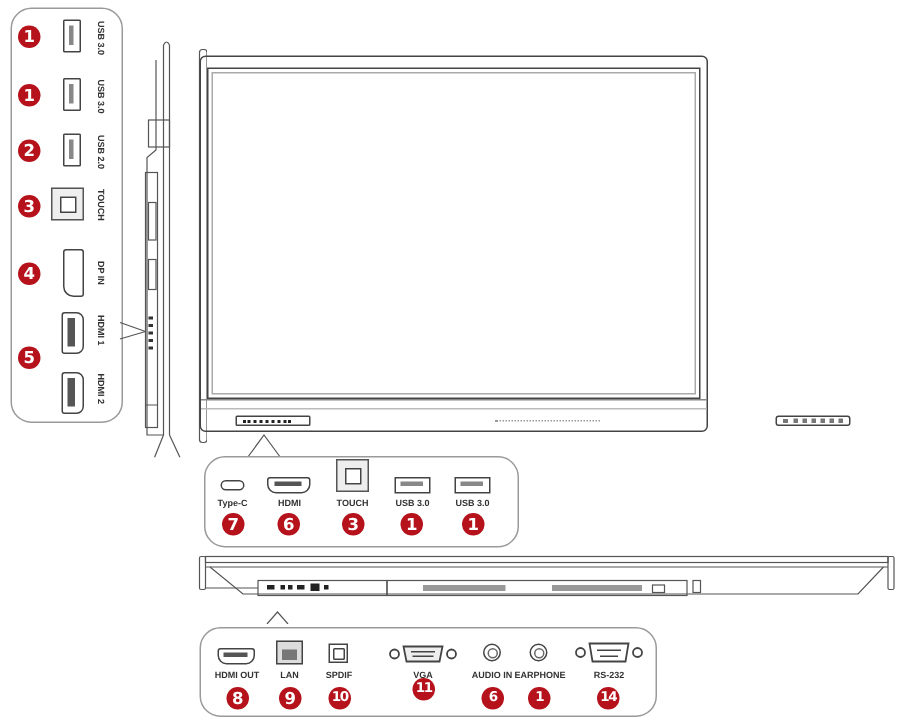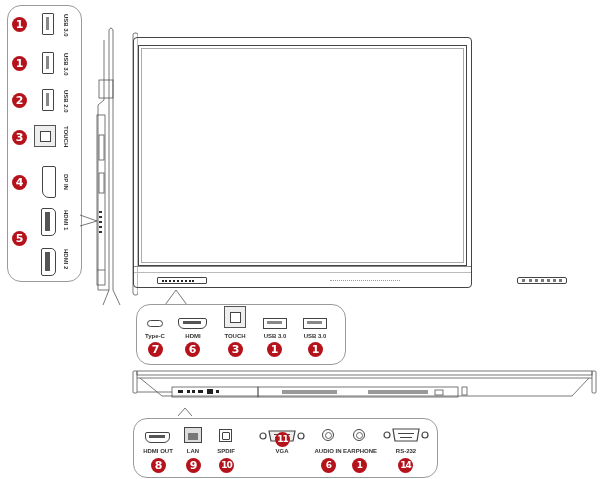--- a/index.html
+++ b/index.html
@@ -221,21 +221,21 @@
       <circle cx="5" cy="7" r="3"></circle>
       <circle cx="43" cy="7" r="3"></circle>
       <path d="M11 2 L37 2 L35 12 L13 12 Z" fill="#eee"></path>
     </g>
     <g fill="#444">
         <rect x="16" y="5" width="16" height="1"></rect>
         <rect x="17" y="8" width="14" height="1"></rect>
       </g>
   </svg>
   <div class="lbl" style="left:268px;top:448px;width:28px;">VGA</div>
-  <div class="badge sm" style="left:275px;top:432px;">11</div>
+  <div class="badge sm" style="left:275px;top:452px;">11</div>
 </div>
 
 <div>
   <div class="port" style="left:322px;top:429px;width:12px;height:12px;border:1.5px solid #444;border-radius:50%;">
     <div style="position:absolute;left:2px;top:2px;width:5px;height:5px;border:1px solid #666;border-radius:50%;"></div>
   </div>
   <div class="lbl" style="left:312px;top:448px;width:32px;">AUDIO IN</div>
   <div class="badge sm" style="left:321px;top:458px;">6</div>
 </div>
 

